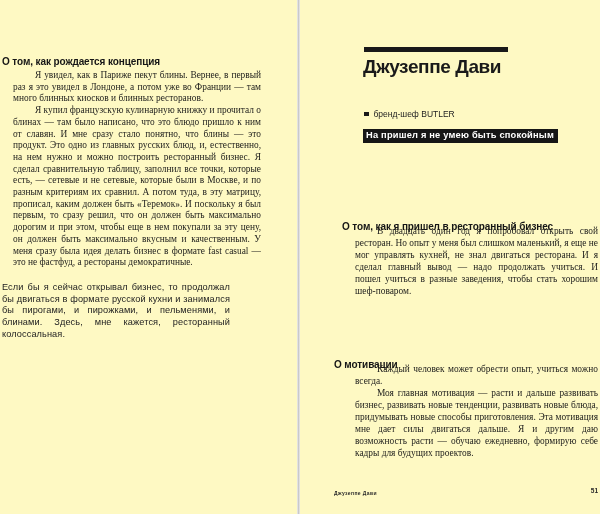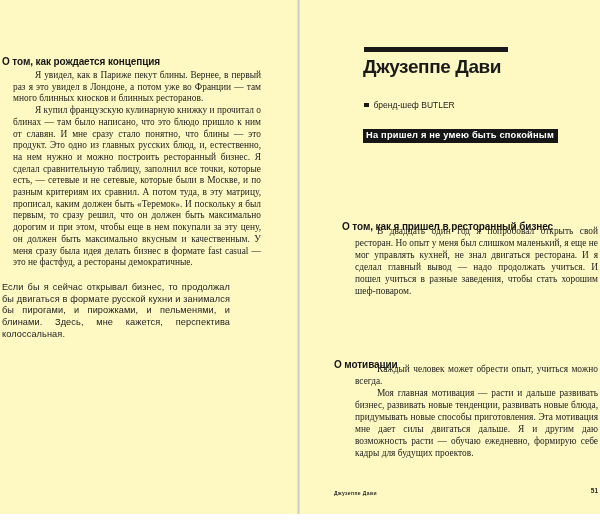--- a/index.html
+++ b/index.html
@@ -30,21 +30,21 @@
     font:9.2px/11.7px "Liberation Sans",sans-serif;color:#222;
     text-align:justify;text-align-last:left;letter-spacing:0.1px;
   }
   
   .title-bar{position:absolute;left:364px;top:47px;width:144px;height:5px;background:#191919;}
   .chef-name{
     position:absolute;left:363px;top:57px;margin:0;
     font:bold 19px/1 "Liberation Sans",sans-serif;letter-spacing:-0.4px;
     color:#1a1a1a;white-space:nowrap;
   }
-  .role-line{position:absolute;left:364px;top:100px;font:8.5px/10px "Liberation Sans",sans-serif;color:#222;white-space:nowrap;text-align:right;}
+  .role-line{position:absolute;left:364px;top:109px;font:8.5px/10px "Liberation Sans",sans-serif;color:#222;white-space:nowrap;text-align:right;}
   .role-line .sq{display:inline-block;width:4.5px;height:4.5px;background:#191919;margin-right:5px;vertical-align:1px;}
   .quote-bar{
     position:absolute;left:363px;top:129px;display:inline-block;
     background:#161616;color:#ffffff;
     font:bold 9.3px/1 "Liberation Sans",sans-serif;letter-spacing:0.2px;
     padding:2px 4px 2.5px 3px;white-space:nowrap;
   }
   
   .rp-h1{left:342px;top:212px;}
   .rp-b1{left:355px;top:225px;width:243px;}
@@ -67,21 +67,21 @@
 <div class="canvas">
 
   <section>
     <h2 class="section-heading lp-heading">О том, как рождается концепция</h2>
 
     <div class="serif-body lp-body">
       <p>Я увидел, как в Париже пекут блины. Вернее, в первый раз я это увидел в Лондоне, а потом уже во Франции — там много блинных киосков и блинных ресторанов.</p>
       <p>Я купил французскую кулинарную книжку и прочитал о блинах — там было написано, что это блюдо пришло к ним от славян. И мне сразу стало понятно, что блины — это продукт. Это одно из главных русских блюд, и, естественно, на нем нужно и можно построить ресторанный бизнес. Я сделал сравнительную таблицу, заполнил все точки, которые есть, — сетевые и не сетевые, которые были в Москве, и по разным критериям их сравнил. А потом туда, в эту матрицу, прописал, каким должен быть «Теремок». И поскольку я был первым, то сразу решил, что он должен быть максимально дорогим и при этом, чтобы еще в нем покупали за эту цену, он должен быть максимально вкусным и качественным. У меня сразу была идея делать бизнес в формате fast casual — это не фастфуд, а рестораны демократичные.</p>
     </div>
 
-    <div class="lp-callout">Если бы я сейчас открывал бизнес, то продолжал бы двигаться в формате русской кухни и занимался бы пирогами, и пирожками, и пельменями, и блинами. Здесь, мне кажется, перспектива колоссальная.</div>
+    <div class="lp-callout">Если бы я сейчас открывал бизнес, то продолжал бы двигаться в формате русской кухни и занимался бы пирогами, и пирожками, и пельменями, и блинами. Здесь, мне кажется, ресторанный колоссальная.</div>
   </section>
 
   <div class="gutter"></div>
 
   <section class="rp">
 
     <div class="title-bar"></div>
 
     <h1 class="chef-name">Джузеппе Дави</h1>
 

